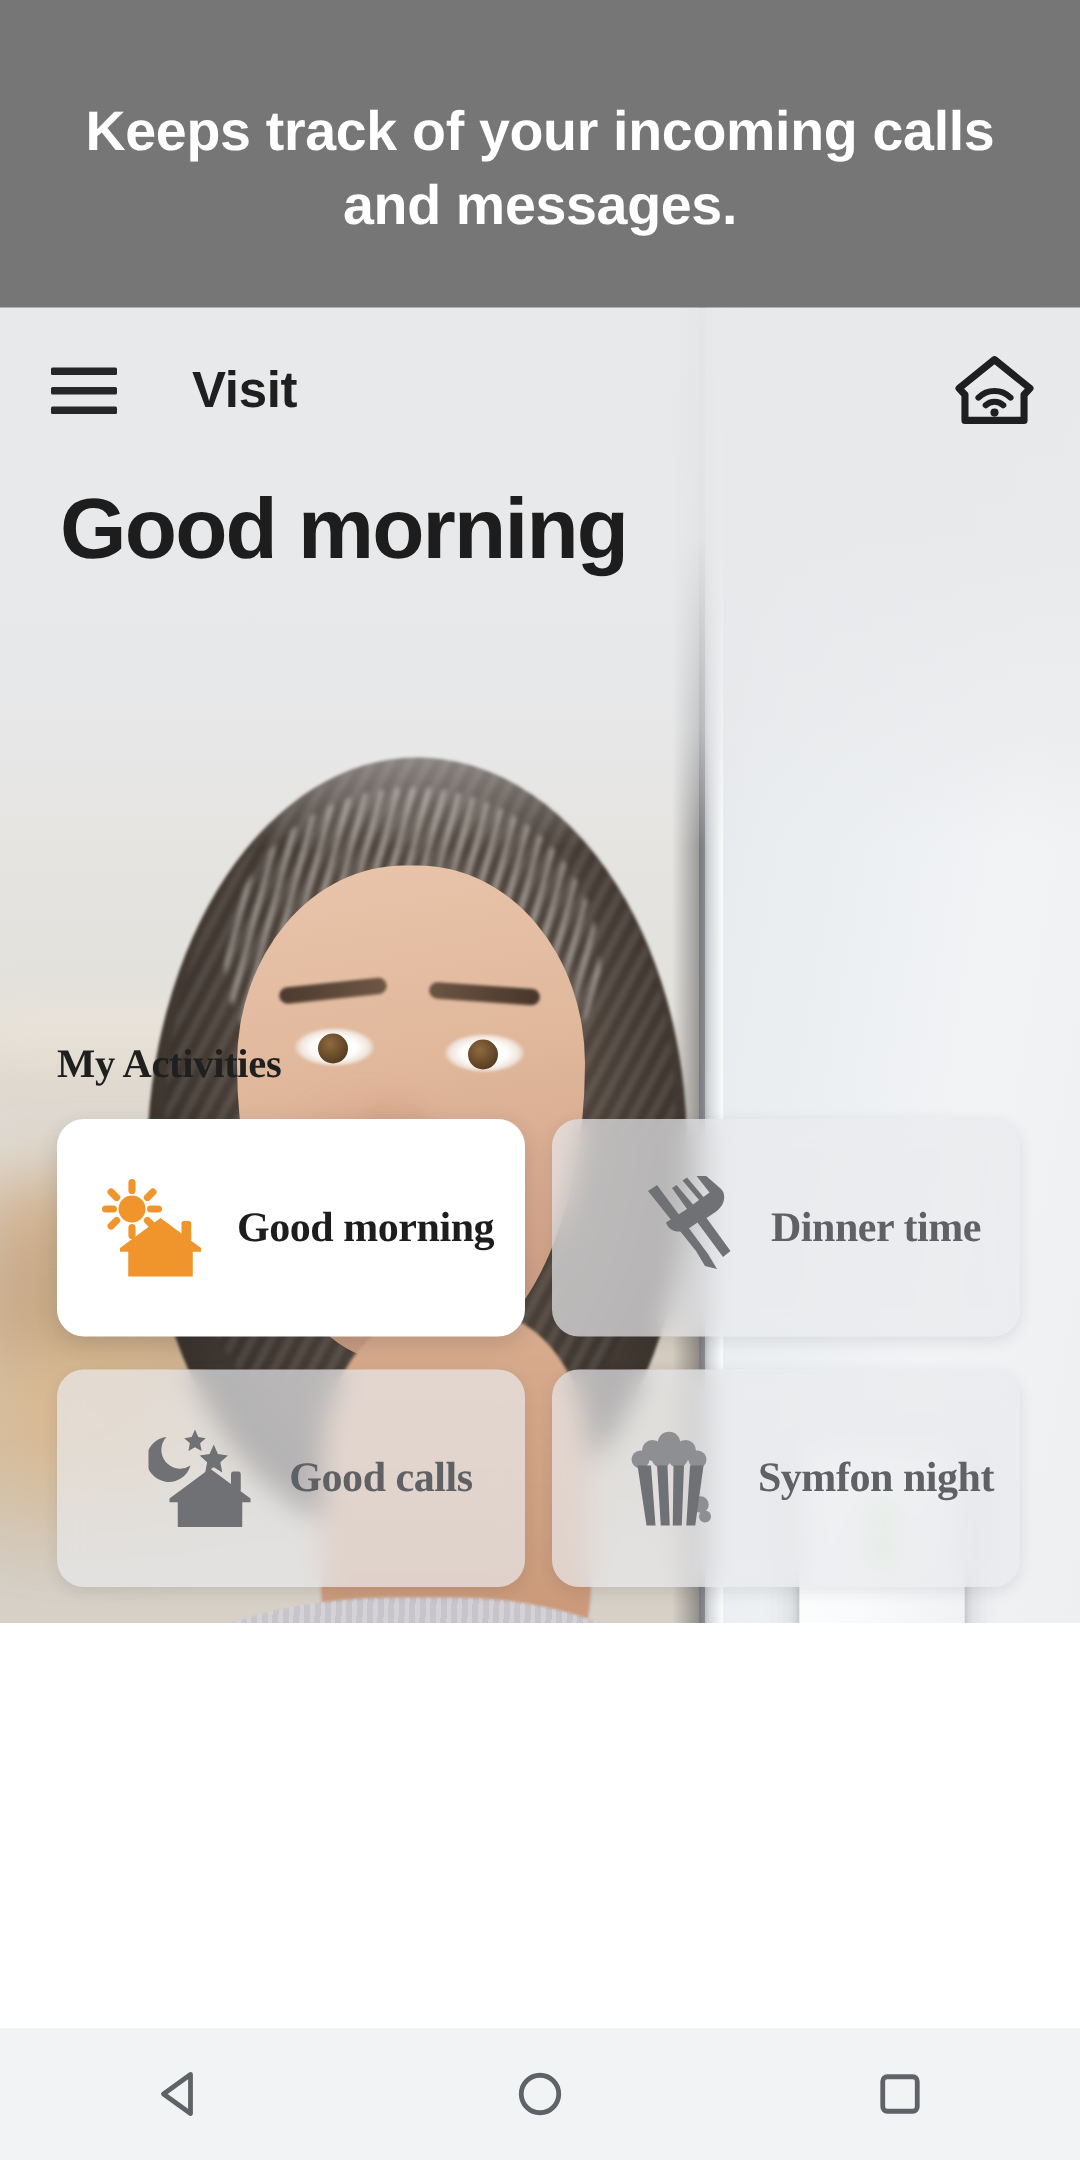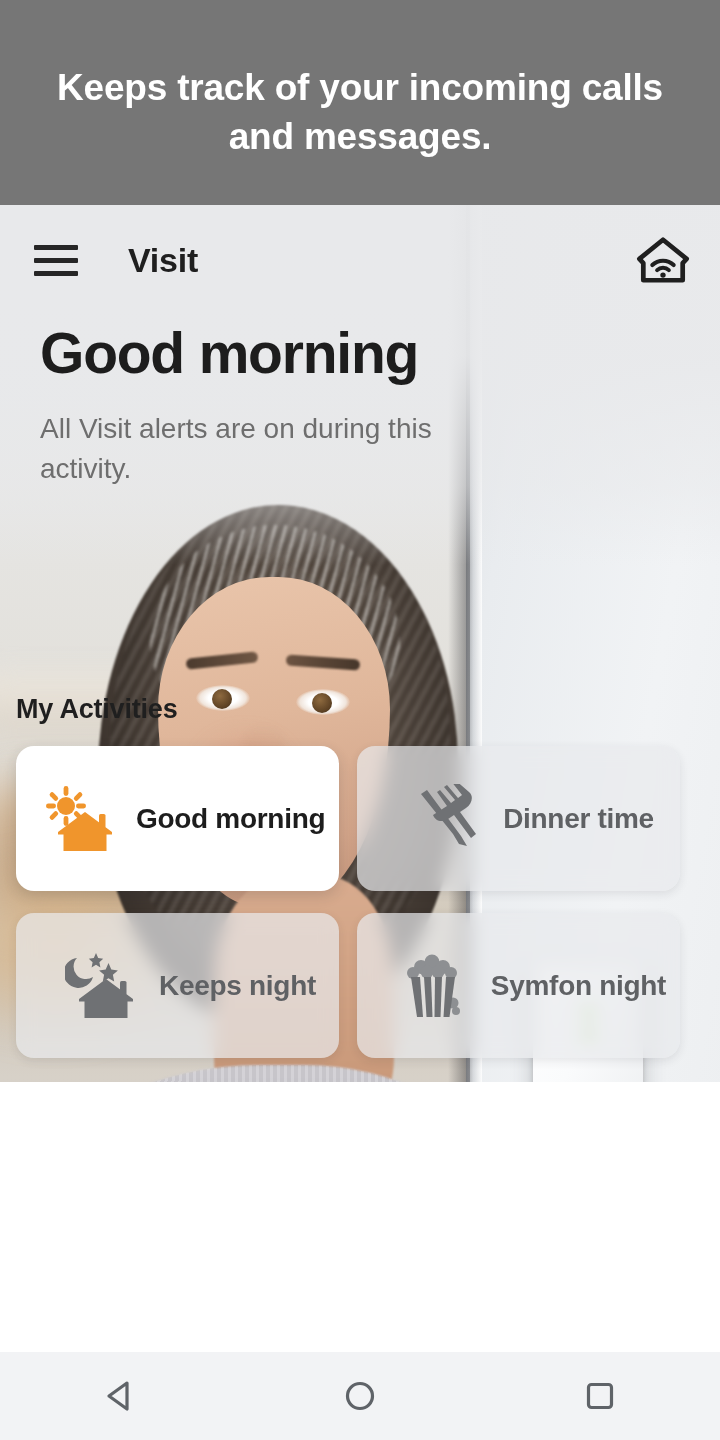--- a/index.html
+++ b/index.html
@@ -221,21 +221,22 @@
   }
   .greeting-sub {
     margin-top:26px;
     font-size:28px; color:#6e6e6e; line-height:1.42; font-weight:500;
     max-width:420px;
   }
 
   
   .activities {
     position:absolute; left:0; bottom:0; width:720px;
-    padding:0 40px 24px 16px;
+    padding:0 40px 24px 38px;
+    font-family:Liberation Serif, serif;
   }
   .activities-title {
     font-size:27px; font-weight:bold; color:#1f1f1f;
     margin-bottom:21px; letter-spacing:-0.2px;
   }
   .act-grid {
     display:grid;
     grid-template-columns:1fr 1fr;
     gap:22px 18px;
   }
@@ -339,21 +340,20 @@
       <svg class="home-wifi-icon" viewBox="0 0 48 48">
         <path d="M24 6 L45 23 L41.5 26.8 L41.5 42 L6.5 42 L6.5 26.8 L3 23 Z" fill="none" stroke="#1f1f1f" stroke-width="4.2" stroke-linejoin="round"></path>
         <path d="M14.5 28.5 a13.5 13.5 0 0 1 19 0" fill="none" stroke="#1f1f1f" stroke-width="3.6" stroke-linecap="round"></path>
         <path d="M18.8 33 a7.6 7.6 0 0 1 10.4 0" fill="none" stroke="#1f1f1f" stroke-width="3.6" stroke-linecap="round"></path>
         <circle cx="24" cy="37.4" r="2.4" fill="#1f1f1f"></circle>
       </svg>
     </div>
 
     <div class="greeting">
       <div class="greeting-title">Good morning</div>
-      <div class="greeting-sub">All Visit alerts are on during this activity.</div>
     </div>
 
     <div class="activities">
       <div class="activities-title">My Activities</div>
       <div class="act-grid">
 
         <div class="act-card active">
           <svg class="act-icon" viewBox="0 0 72 70">
             <g fill="#f0952c">
               <circle cx="24" cy="22" r="9"></circle>
@@ -385,21 +385,21 @@
         <div class="act-card inactive">
           <svg class="act-icon" viewBox="0 0 72 70">
             <g fill="#6f7174">
               <path d="M28 26 a15 15 0 1 1 -16 -19 a12.5 12.5 0 0 0 16 19 Z"></path>
               <path d="M31 2 l2.2 5 5 .8 -3.8 3.4 1 5.2 -4.4 -2.6 -4.4 2.6 1 -5.2 -3.8 -3.4 5 -.8 z"></path>
               <path d="M43.5 12 l2.8 6.4 6.6 1 -5 4.4 1.3 6.8 -5.7 -3.4 -5.7 3.4 1.3 -6.8 -5 -4.4 6.6 -1 z"></path>
               <path d="M41 28 L68 48 L68 50.5 L62.5 50.5 L62.5 67 L19.5 67 L19.5 50.5 L14 50.5 L14 48 Z"></path>
               <rect x="55" y="30" width="6.5" height="14" rx="1.6"></rect>
             </g>
           </svg>
-          <div class="act-label">Keeps night</div>
+          <div class="act-label">Good calls</div>
         </div>
 
         <div class="act-card inactive">
           <svg class="act-icon" viewBox="0 0 72 70">
             <g fill="#8d8f92">
               <circle cx="24" cy="16" r="7"></circle>
               <circle cx="35" cy="11" r="7.5"></circle>
               <circle cx="46" cy="16" r="7"></circle>
               <circle cx="16" cy="22" r="6"></circle>
               <circle cx="54" cy="22" r="6"></circle>

